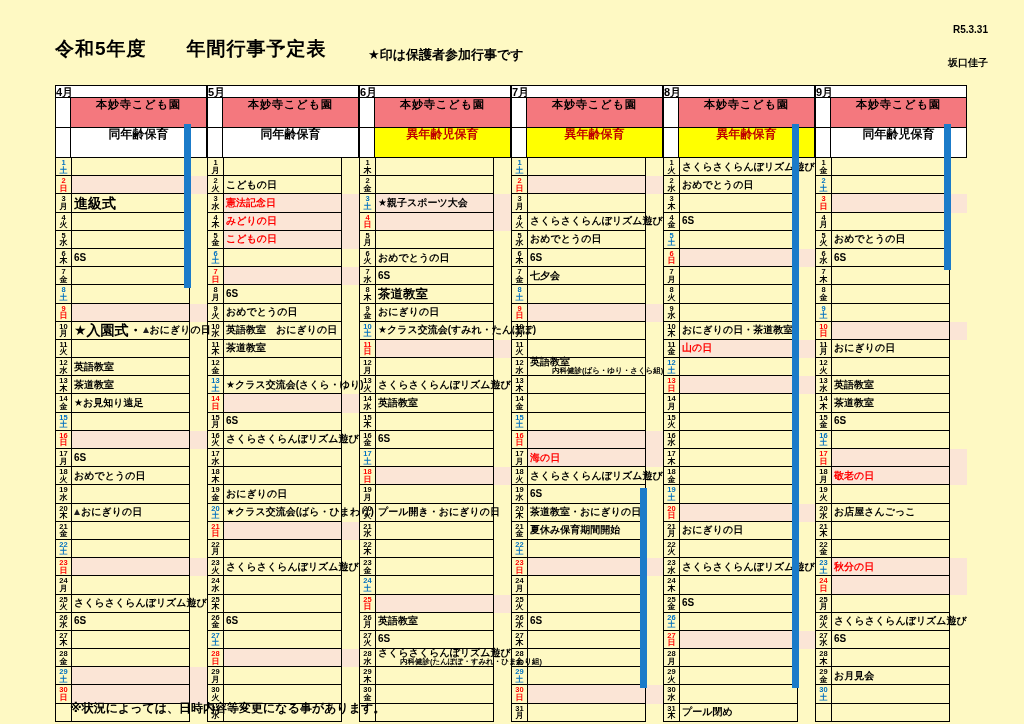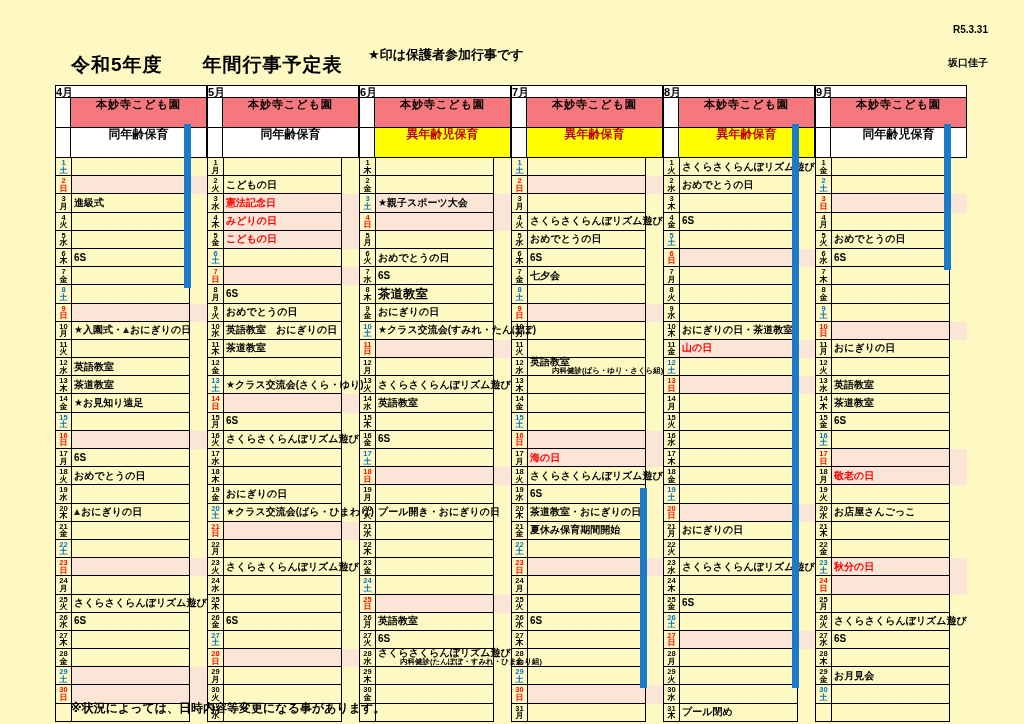--- a/index.html
+++ b/index.html
@@ -3,21 +3,21 @@
 <meta charset="utf-8">
 <style>
   :root{
     --header-red:#F4787E; --care-yellow:#FFFF00; --care-yellow-text:#C00000;
     --pink:#FBE5D6; --bar-blue:#1B7BC9; --sat:#0070C0; --sun:#FF0000; --hol:#FF0000;
   }
   html,body{margin:0;padding:0;background:#e8e8e8;}
   .sheet{position:relative;width:1024px;height:724px;background:#fef9c3;overflow:hidden;
          font-family:"Liberation Sans","DejaVu Sans",sans-serif;font-weight:bold;color:#000;}
   .rev{position:absolute;top:24px;right:36px;font-size:10px;}
-  .title{position:absolute;left:55px;top:36px;margin:16px;font-size:19px;letter-spacing:1px;}
+  .title{position:absolute;left:55px;top:36px;margin:0;font-size:19px;letter-spacing:1px;}
   .legend{position:absolute;left:368px;top:46px;font-size:13px;}
   .orgline{position:absolute;top:48px;right:36px;font-size:10px;}
   .author{position:absolute;top:56px;right:36px;font-size:10px;}
   .calendar{position:absolute;left:55px;top:85px;display:flex;}
   .month-col{position:relative;width:152px;flex:none;}
   .m-name{height:13px;line-height:12px;text-align:left;font-size:11px;
           border:1.5px solid #000;box-sizing:border-box;background:#fff;}
   .h-row{display:flex;height:30px;}
   .corner{width:16px;flex:none;border:1px solid #000;border-top:none;box-sizing:border-box;background:#fff;}
   .h-main{flex:1;border:1px solid #000;border-top:none;border-left:none;box-sizing:border-box;
@@ -31,21 +31,21 @@
           padding:1px 0 1px 0;font-size:7.5px;line-height:1;background:transparent;}
   .d-cell .wd{font-size:8px;}
   .b{color:var(--sat);} .r{color:var(--sun);}
   .e-cell{width:119px;flex:none;border-left:1px solid #000;border-right:1px solid #000;border-bottom:1px solid #000;
           box-sizing:border-box;display:flex;flex-direction:column;justify-content:center;
           padding-left:2px;font-size:10px;overflow:visible;}
   .sp-cell{width:17px;flex:none;}
   .day-row.pink .e-cell,.day-row.pink .sp-cell{background:var(--pink);}
   .line{display:flex;align-items:center;white-space:nowrap;line-height:10px;}
   .e-cell.two .line{line-height:8.5px;}
-  .seg.lg{font-size:10px;} .seg.md{font-size:12.5px;} .seg.sm{font-size:7.5px;padding-left:22px;} .seg.red{color:var(--hol);}
+  .seg.lg{font-size:14px;} .seg.md{font-size:12.5px;} .seg.sm{font-size:7.5px;padding-left:22px;} .seg.red{color:var(--hol);}
   .tri{width:0;height:0;border-left:3.5px solid transparent;border-right:3.5px solid transparent;
        border-bottom:6px solid #222;display:inline-block;margin-right:1px;flex:none;}
   .vbar{position:absolute;width:7px;left:129px;background:var(--bar-blue);z-index:6;}
   .footnote{position:absolute;left:70px;top:700px;font-size:12px;}
 </style>
 </head>
 <body>
 
 <div class="sheet">
   <div class="rev">R5.3.31</div>

